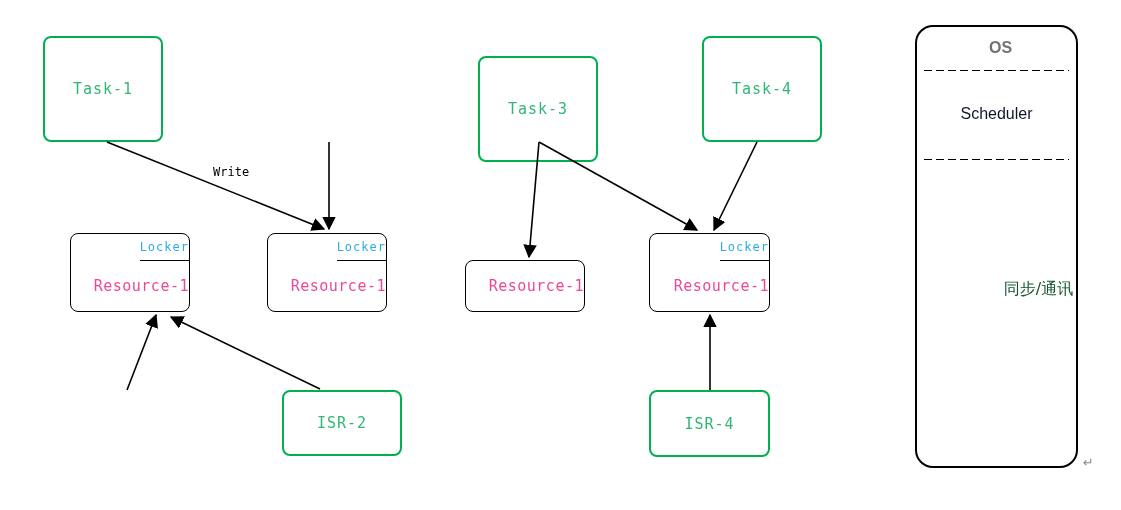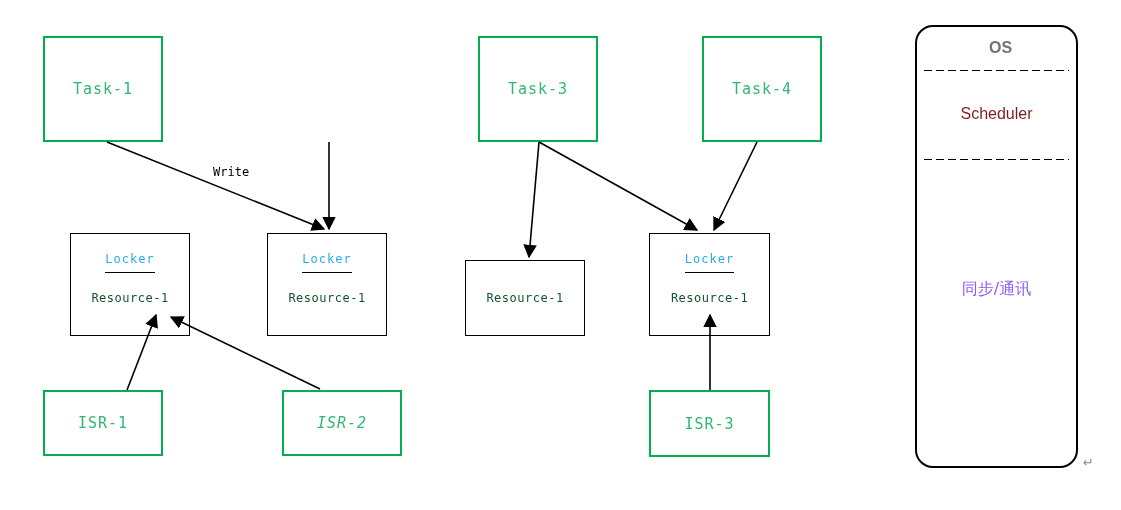--- a/index.html
+++ b/index.html
@@ -1,53 +1,53 @@
 <!DOCTYPE html>
 <html><head>
 <meta charset="utf-8">
 <style>
   html,body{margin:0;padding:0;background:#fff;}
   #canvas{
     position:relative;width:1121px;height:510px;background:#ffffff;
     font-family:"DejaVu Sans Mono",monospace;overflow:hidden;
   }
-  .box{position:absolute;box-sizing:border-box;display:flex;align-items:center;justify-content:center;background:#fff;}
+  .box{position:absolute;box-sizing:border-box;display:flex;align-items:center;justify-content:center;background:#fff;border-radius:8px;}
   .green-box{border:2px solid #00b050;color:#2eb873;font-size:15px;letter-spacing:1px;}
   .task{width:120px;height:106px;top:36px;}
   .isr{width:120px;height:66px;top:390px;}
-  .resource{border:1.5px solid #000;flex-direction:column;align-items:center;justify-content:flex-start;padding:12px;}
+  .resource{border:1.5px solid #000;flex-direction:column;align-items:flex-end;justify-content:flex-start;padding:0;}
   .locker-hd{height:26px;border-bottom:1.5px solid #000;display:flex;align-items:center;justify-content:center;
     color:#2aace8;font-size:12px;letter-spacing:1px;}
   .res-body{height:50px;display:flex;align-items:center;justify-content:center;
-    color:#14532d;font-size:12px;letter-spacing:0.5px;}
+    color:#ec4899;font-size:15px;letter-spacing:0.5px;}
   #edges{position:absolute;left:0;top:0;width:1121px;height:510px;pointer-events:none;}
   .edge-label{position:absolute;left:211px;top:165px;font-size:12px;color:#000;background:#fff;padding:0 2px;}
   .os-panel{position:absolute;left:915px;top:25px;width:163px;height:443px;box-sizing:border-box;
     border:2px solid #000;border-radius:18px;background:#fff;
     font-family:"Liberation Sans","DejaVu Sans",sans-serif;}
   .os-title{position:absolute;left:4px;top:12px;width:100%;text-align:center;color:#737373;font-size:16px;font-weight:bold;}
   .os-dash{position:absolute;left:7px;width:145px;height:1px;
     background:repeating-linear-gradient(90deg,#000 0 8px,transparent 8px 12px);}
   .os-dash1{top:43px;}
   .os-dash2{top:132px;}
-  .os-scheduler{position:absolute;left:0;top:78px;width:100%;text-align:center;color:#7f1d1d;font-size:16px;}
-  .os-sync{position:absolute;left:0;top:252px;width:100%;text-align:center;color:#8b5cf6;font-size:16px;
-    font-family:"DejaVu Sans",sans-serif;}
+  .os-scheduler{position:absolute;left:0;top:78px;width:100%;text-align:center;color:#0f172a;font-size:16px;}
+  .os-sync{position:absolute;left:0;top:252px;width:100%;text-align:center;color:#14532d;font-size:16px;
+    font-family:"DejaVu Sans",sans-serif;padding-left:42px;}
   .para-mark{position:absolute;left:1083px;top:455px;color:#8a8a8a;font-size:13px;
     font-family:"DejaVu Sans",sans-serif;}
 </style>
 </head>
 <body>
 
 <div id="canvas">
 
   <div class="box green-box task" style="left:43px;">
     <span>Task-1</span>
   </div>
-  <div class="box green-box task" style="left:478px;">
+  <div class="box green-box task" style="left:478px;margin-top:20px;">
     <span>Task-3</span>
   </div>
   <div class="box green-box task" style="left:702px;">
     <span>Task-4</span>
   </div>
 
   <div class="box resource" style="left:70px;top:233px;width:120px;">
     <div class="locker-hd">
       <span>Locker</span>
     </div>
@@ -65,28 +65,25 @@
     <div class="res-body">Resource-1</div>
   </div>
 
   <div class="box resource" style="left:649px;top:233px;width:121px;">
     <div class="locker-hd">
       <span>Locker</span>
     </div>
     <div class="res-body">Resource-1</div>
   </div>
 
-  <div class="box green-box isr" style="left:43px;">
-    <span>ISR-1</span>
-  </div>
-  <div class="box green-box isr" style="left:282px;font-style:italic;">
+  <div class="box green-box isr" style="left:282px;">
     <span>ISR-2</span>
   </div>
   <div class="box green-box isr" style="left:649px;width:121px;height:67px;">
-    <span>ISR-3</span>
+    <span>ISR-4</span>
   </div>
 
   <svg id="edges" viewBox="0 0 1121 510">
     <defs>
       <marker id="arrow" viewBox="0 0 10 10" refX="9" refY="5" markerWidth="8.5" markerHeight="8.5" orient="auto-start-reverse">
         <path d="M0,0 L10,5 L0,10 z" fill="#000"></path>
       </marker>
     </defs>
     <line x1="107" y1="142" x2="324" y2="229" stroke="#000" stroke-width="1.6" marker-end="url(#arrow)"></line>
     <line x1="329" y1="142" x2="329" y2="229" stroke="#000" stroke-width="1.6" marker-end="url(#arrow)"></line>

